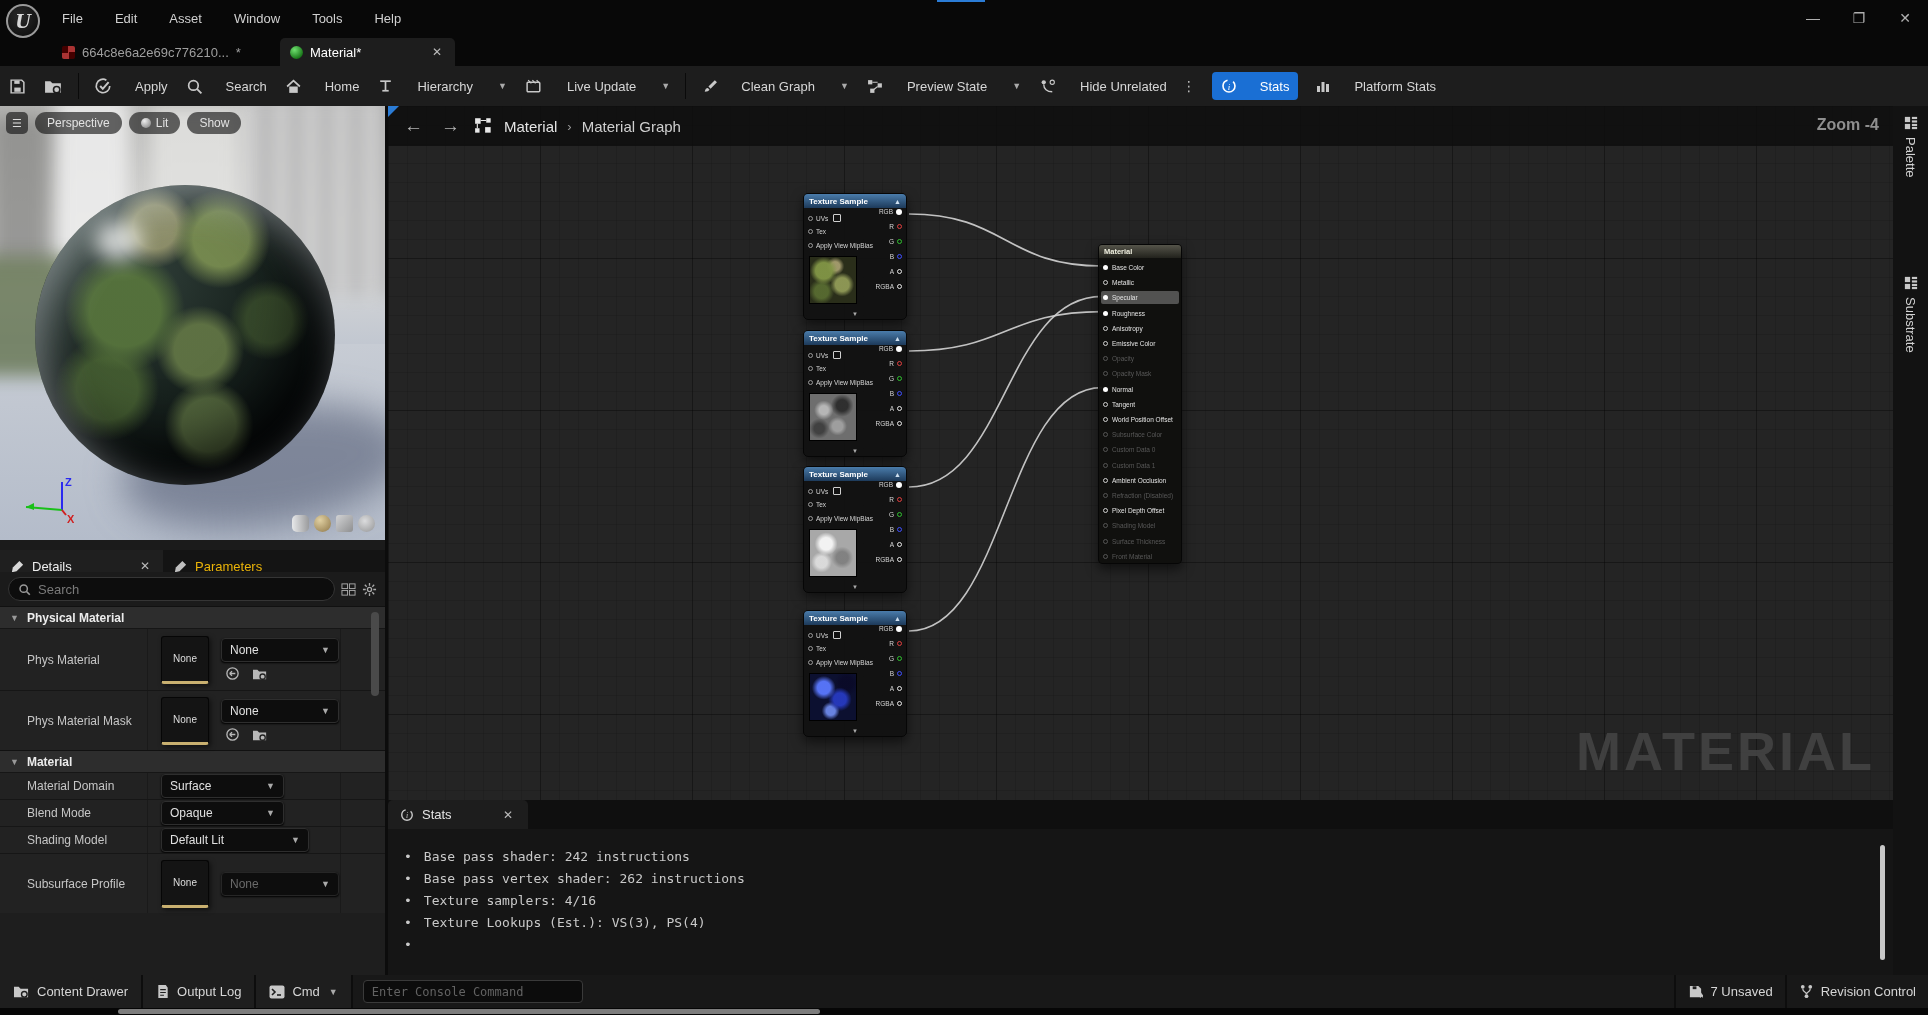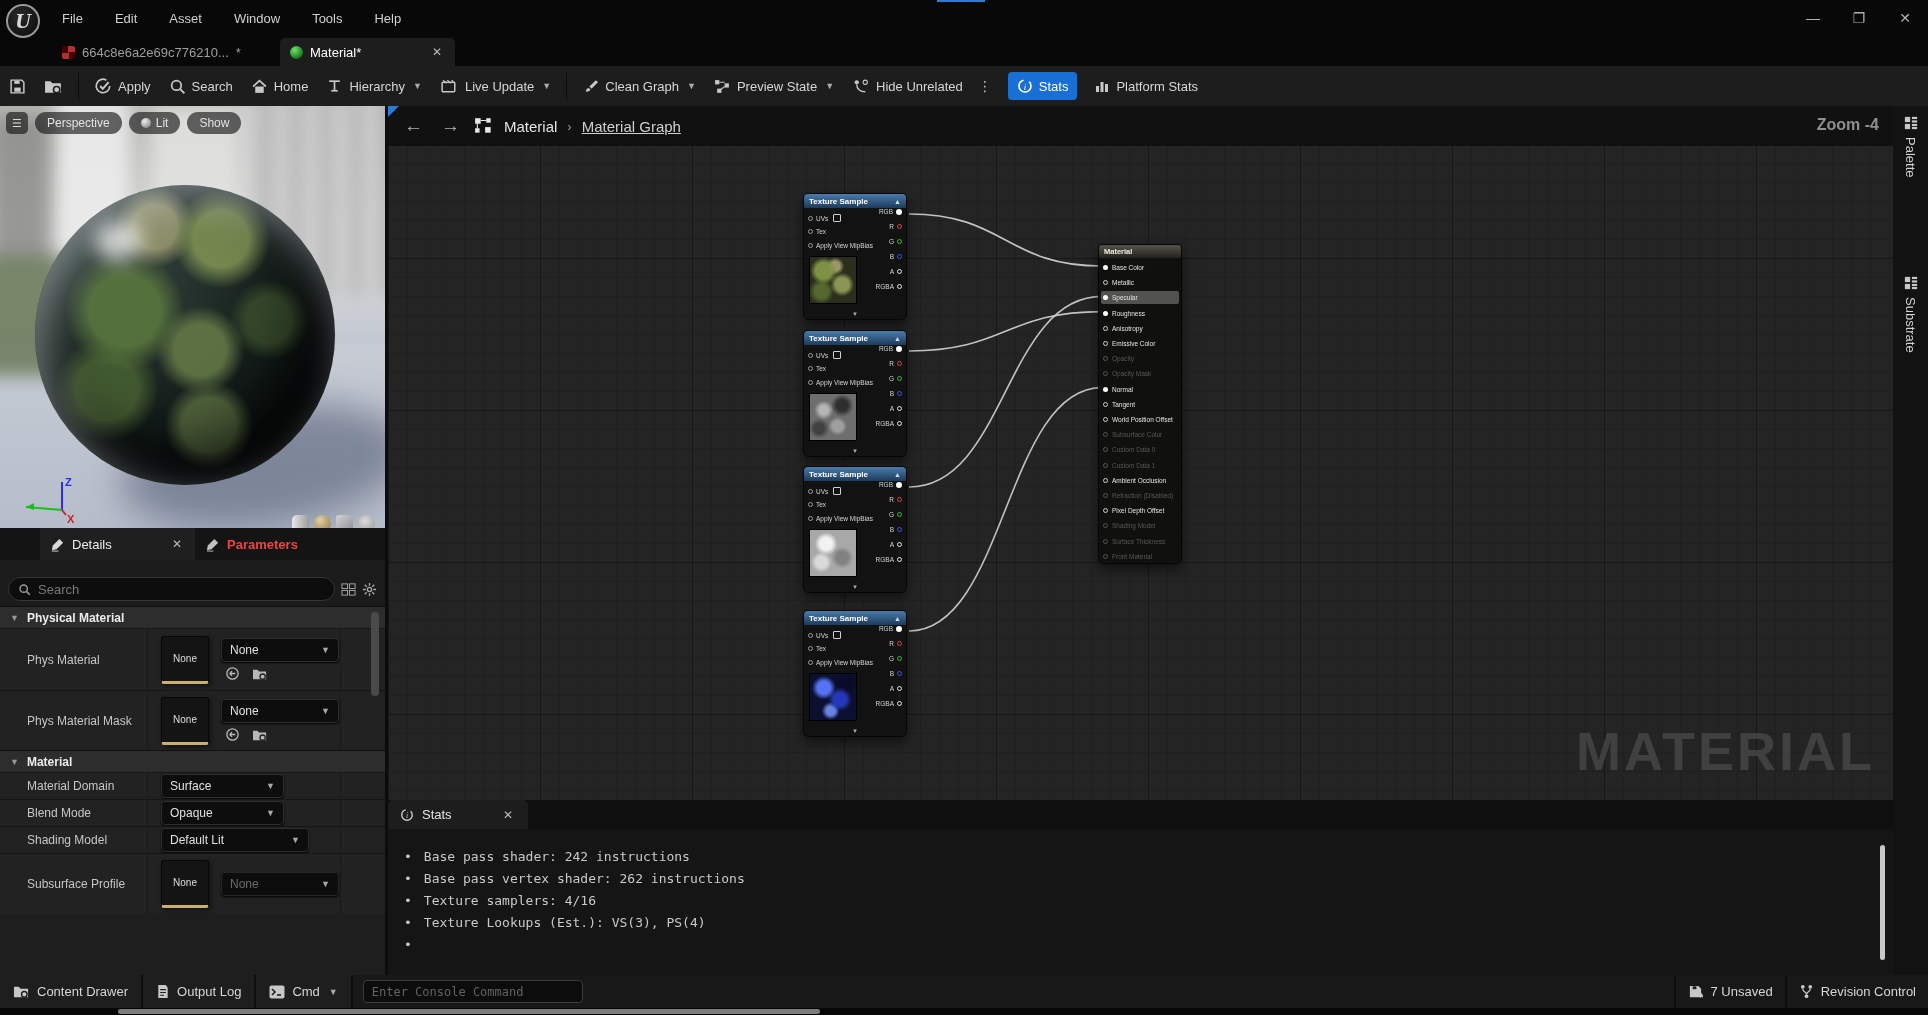--- a/index.html
+++ b/index.html
@@ -27,21 +27,21 @@
   .asset-tab.active { left:280px; width:175px; background:#1d1d1d; border-radius:5px 5px 0 0; color:#ffffff; }
   .tab-icon-checker { width:13px; height:13px; border-radius:2px; flex:0 0 auto;
      background:conic-gradient(#a33 25%, #400 0 50%, #a33 0 75%, #400 0); }
   .tab-icon-sphere { width:13px; height:13px; border-radius:50%; flex:0 0 auto;
      background:radial-gradient(circle at 35% 30%, #6fe06f, #1c7a1c 70%, #0a3a0a); }
   .tab-close { margin-left:auto; color:#bbbbbb; font-size:12px; padding:0 3px; }
 
   
   .toolbar { position:absolute; left:0; top:66px; width:1928px; height:40px; background:#1d1d1d;
              display:flex; align-items:center; font-size:13px; color:#d6d6d6; }
-  .tb-btn { display:flex; align-items:center; gap:6px; padding:6px 9px; border-radius:3px; white-space:nowrap; }
+  .tb-btn { display:flex; align-items:center; gap:23px; padding:6px 9px; border-radius:3px; white-space:nowrap; }
   .tb-sep { width:1px; height:26px; background:#0a0a0a; margin:0 6px; }
   .chev { font-size:9px; color:#aaa; margin-left:2px; }
   .tb-dots { padding:4px 6px; color:#bbb; font-size:14px; letter-spacing:0; }
   .tb-stats { background:#1a6fd4; color:#fff; border-radius:4px; margin-left:10px; }
   .icon { display:inline-flex; align-items:center; justify-content:center; }
   .icon svg { display:block; }
 
   
   .left-panel { position:absolute; left:0; top:106px; width:385px; height:869px; background:#1b1b1b; }
   .splitter-v { position:absolute; left:385px; top:106px; width:3px; height:869px; background:#0c0c0c; }
@@ -76,24 +76,24 @@
   .pill .dot { width:10px; height:10px; border-radius:50%; background:radial-gradient(circle at 35% 30%, #eee, #777); }
   .shape-btns { position:absolute; right:10px; bottom:8px; display:flex; gap:5px; }
   .shape-btn { width:17px; height:17px; border-radius:50%; opacity:.9; }
   .sb-cyl { background:linear-gradient(90deg,#f0f0f0,#9a9a9a); border-radius:5px; }
   .sb-sph { background:radial-gradient(circle at 35% 30%, #e8d5a0, #8a6f3a); }
   .sb-cube { background:linear-gradient(135deg,#d8d8d8,#8a8a8a); border-radius:3px; }
   .sb-tea { background:radial-gradient(circle at 40% 35%, #e0e0e0, #909090); }
   .axis-gizmo { position:absolute; left:14px; bottom:16px; }
 
   
-  .dt-tabs { position:absolute; left:0; top:422px; width:385px; height:32px; background:#141414; display:flex;padding-left:40px; }
+  .dt-tabs { position:absolute; left:0; top:444px; width:385px; height:32px; background:#141414; display:flex; }
   .dt-tab { display:flex; align-items:center; gap:7px; font-size:13px; padding:0 10px; height:32px; }
   .dt-tab.active { background:#1f1f1f; color:#eee; width:163px; }
-  .dt-tab.inactive { color:#ef4444; width:200px;font-weight:bold; }
+  .dt-tab.inactive { color:#eab308; width:200px; }
   .dt-tab .tab-close { margin-left:auto; }
 
   .search-row { position:absolute; left:0; top:466px; width:385px; height:34px; background:#1b1b1b;
                 display:flex; align-items:center; padding:0 8px; gap:6px; }
   .search-box { flex:1 1 auto; height:24px; background:#0d0d0d; border:1px solid #353535; border-radius:12px;
                 display:flex; align-items:center; gap:7px; padding:0 9px; color:#7a7a7a; font-size:13px; }
 
   
   .details-body { position:absolute; left:0; top:500px; width:385px; height:369px; background:#1e1e1e; overflow:hidden; }
   .sec-header { height:22px; background:#2d2d2d; display:flex; align-items:center; gap:8px;
@@ -124,21 +124,21 @@
        linear-gradient(rgba(0,0,0,0.28) 1.5px, transparent 1.5px),
        linear-gradient(90deg, rgba(0,0,0,0.28) 1.5px, transparent 1.5px),
        linear-gradient(rgba(0,0,0,0.10) 1px, transparent 1px),
        linear-gradient(90deg, rgba(0,0,0,0.10) 1px, transparent 1px);
      background-size:152px 152px,152px 152px,19px 19px,19px 19px; }
   .graph-header { position:absolute; left:0; top:0; width:100%; height:40px; background:rgba(14,14,14,.82);
                   display:flex; align-items:center; gap:10px; padding:0 12px; }
   .nav-arrow { font-size:19px; font-weight:bold; color:#b5b5b5; padding:0 4px; }
   .crumb { font-size:15px; color:#e4e4e4; }
   .crumb-sep { color:#9a9a9a; font-size:13px; }
-  .crumb.tail { color:#cfcfcf;text-decoration:underline; }
+  .crumb.tail { color:#cfcfcf; }
   .zoom-label { position:absolute; right:14px; top:10px; font-size:16px; font-weight:bold; color:#8f8f8f; }
   .focus-corner { position:absolute; left:0; top:0; width:0; height:0;
                   border-left:11px solid #2b7cd6; border-bottom:11px solid transparent; }
   .watermark { position:absolute; right:18px; top:614px; font-size:54px; font-weight:bold; color:#454545;
                letter-spacing:3px; opacity:.85; }
 
   .wires { position:absolute; left:0; top:0; pointer-events:none; }
 
   
   .tex-node { position:absolute; width:104px; height:127px; background:rgba(17,17,17,.94);

